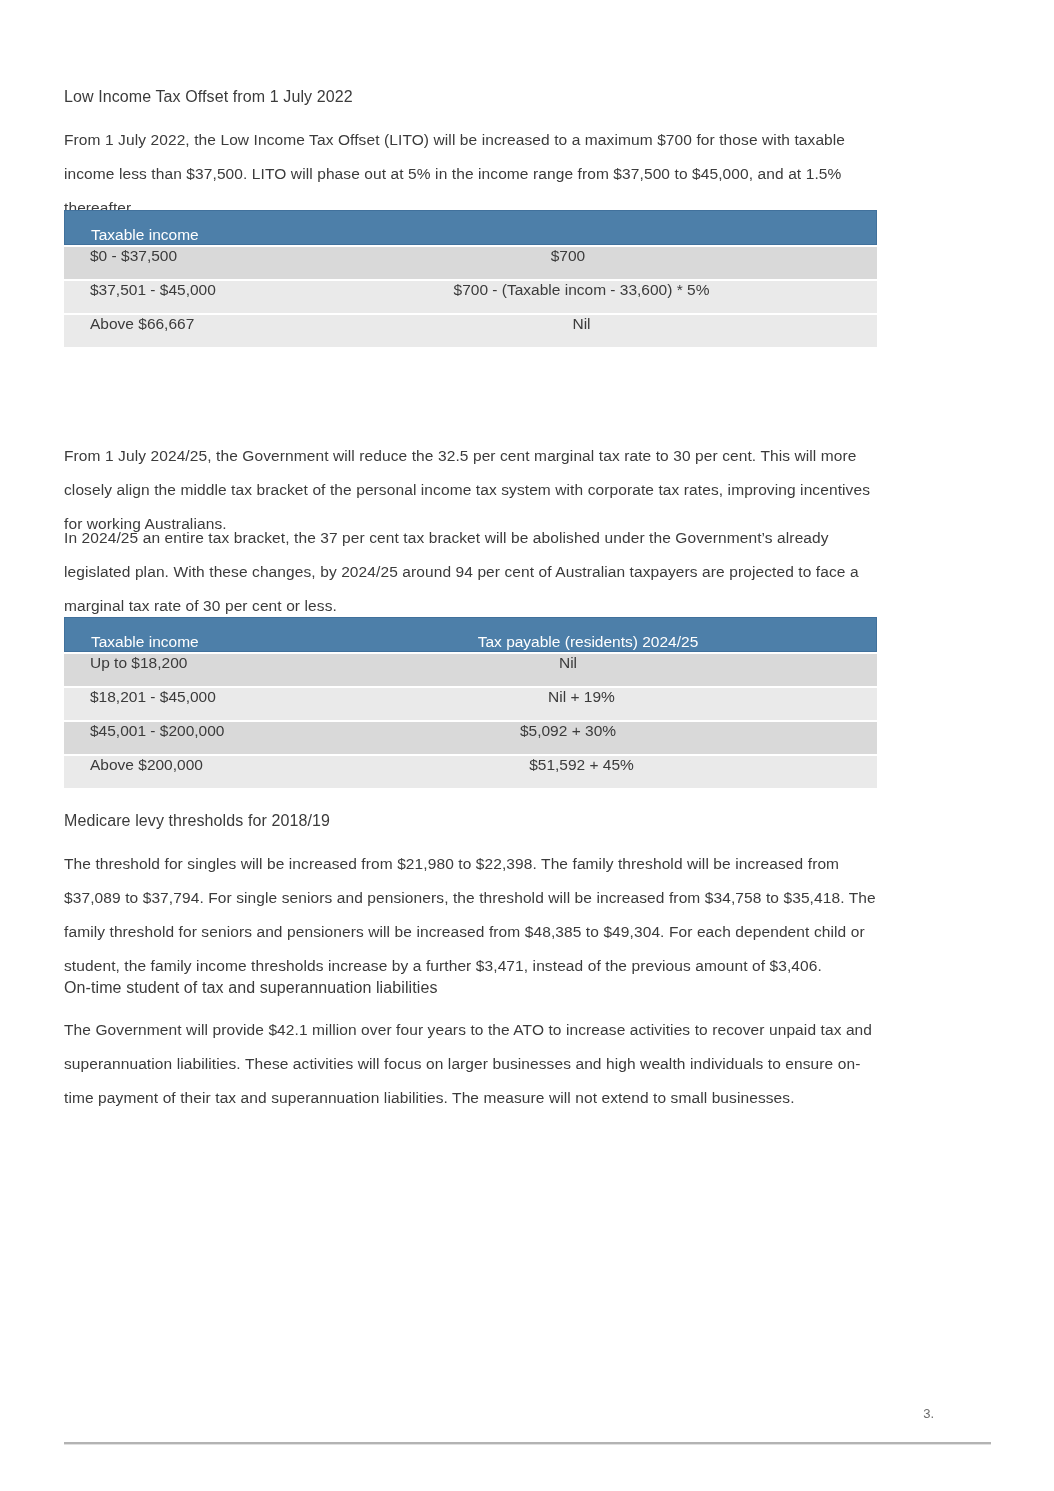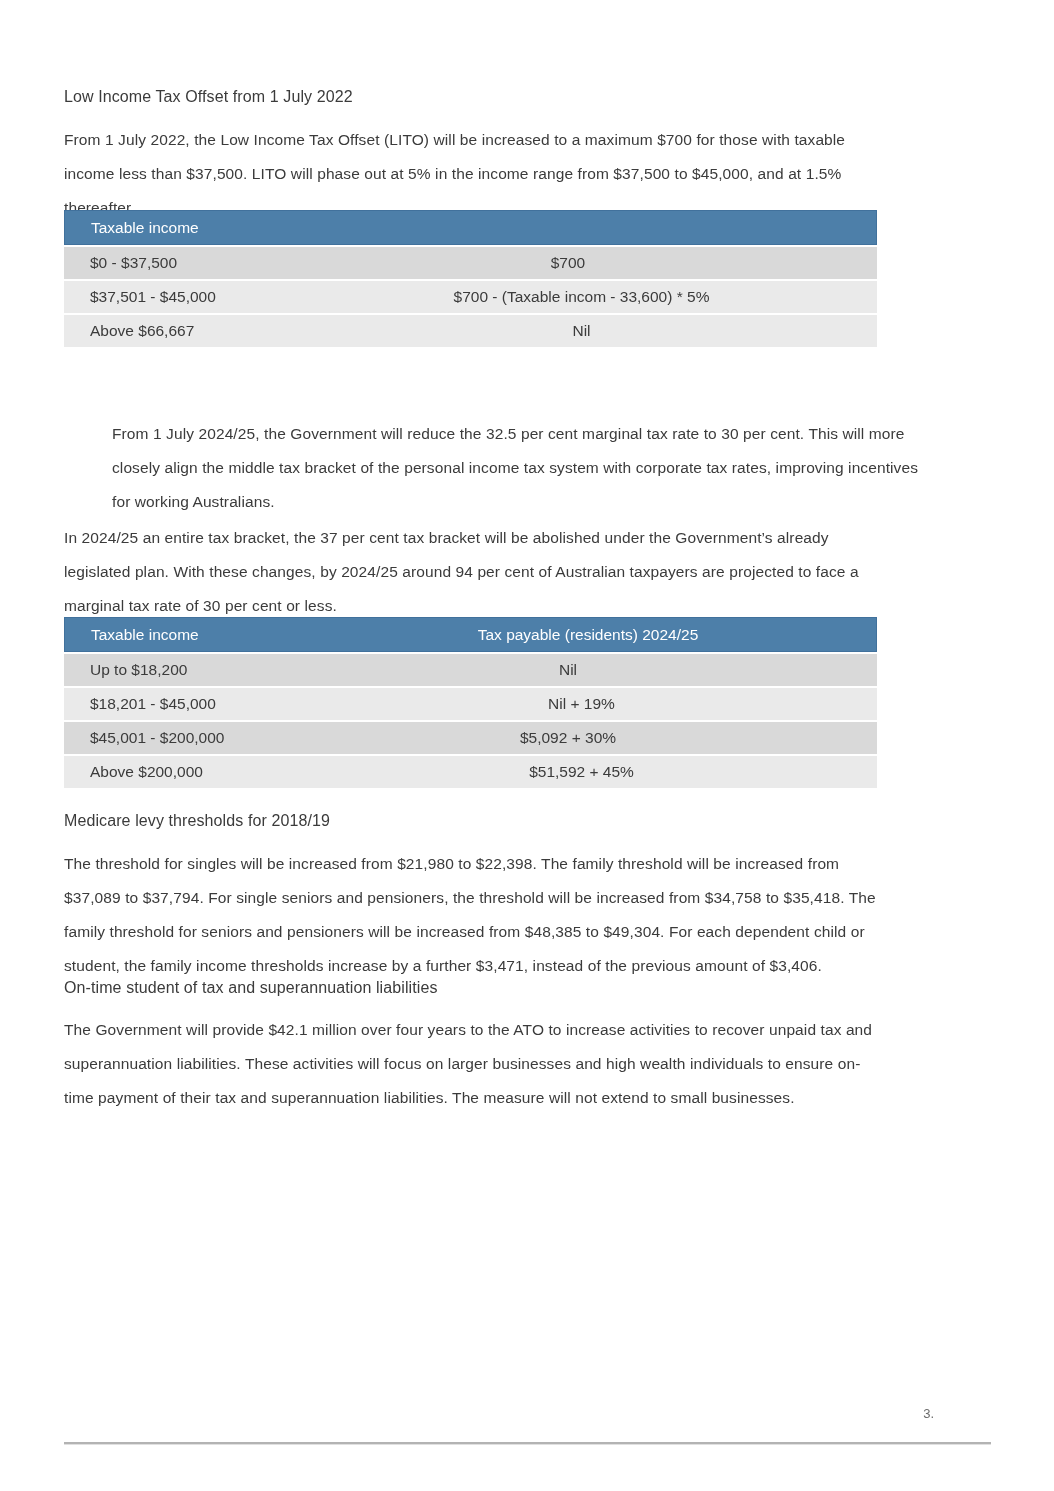--- a/index.html
+++ b/index.html
@@ -35,30 +35,30 @@
     letter-spacing: 0.1px;
   }
   .tbl {
     position: absolute;
     left: 64px;
     width: 813px;
     font-size: 15.5px;
   }
   .tbl .hd {
     display: flex;
-    align-items: center;
+    align-items: flex-end;
     height: 33px;
     background: var(--table-header-bg, #4d7fa9);
     border: 1px solid var(--table-header-border, #41719c);
     color: #ffffff;
     gap: 40px;
   }
   .tbl .row {
     display: flex;
-    align-items: center;
+    align-items: flex-start;
     height: 32px;
     margin-top: 2px;
     color: var(--text, #3b3b3b);
   }
   .tbl .row.odd  { background: var(--row-odd-bg, #d9d9d9); }
   .tbl .row.even { background: var(--row-even-bg, #eaeaea); gap: 27px; }
   .c1 { width: 195px; padding-left: 26px; box-sizing: border-box; flex: none; }
   .c2 { flex: 1; text-align: center; }
   .page-number {
     position: absolute;
@@ -74,21 +74,21 @@
     width: 927px;
     height: 0;
     border-top: 2px solid #b3b3b3;
     border-bottom: 1px solid #e0e0e0;
   }
   
   #s0-heading { top: 86px; }
   #s0-p0      { top: 123px; }
   #table0     { top: 210px; }
   #s1-heading { top: 402px; }
-  #s1-p0      { top: 417px; margin-left: 48px; }
+  #s1-p0      { top: 439px; }
   #s1-p1      { top: 521px; }
   #table1     { top: 617px; }
   #s2-heading { top: 810px; }
   #s2-p0      { top: 847px; }
   #s3-heading { top: 977px; }
   #s3-p0      { top: 1013px; }
 </style>
 </head>
 <body>
 

